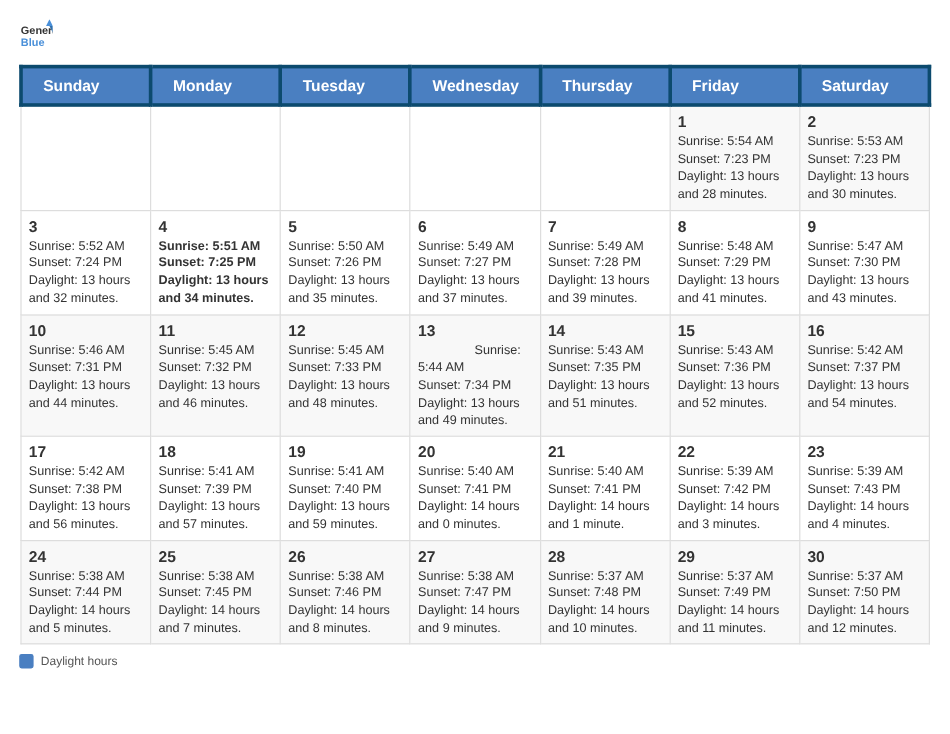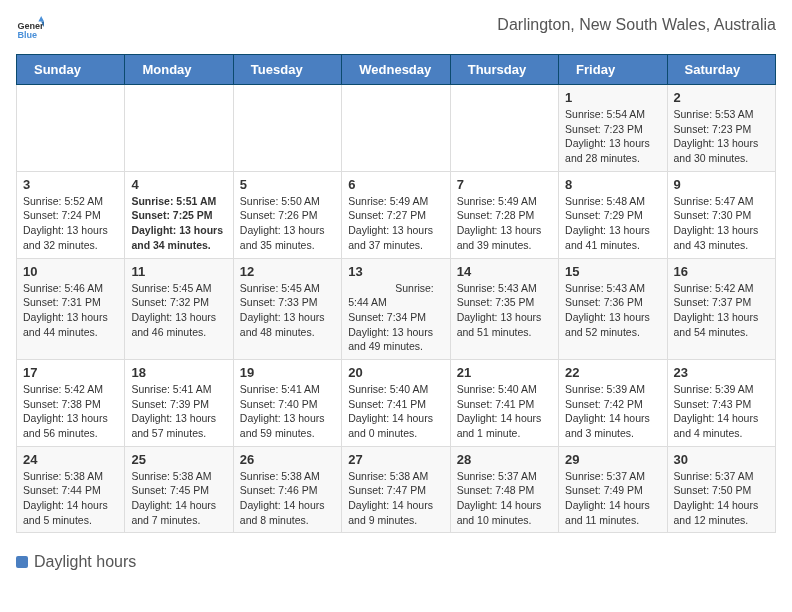--- a/index.html
+++ b/index.html
@@ -44,21 +44,21 @@
     }
     thead tr {
       background-color: #4a7fc1;
     }
     thead th {
       color: #fff;
       font-size: 13px;
       font-weight: bold;
       padding: 7px 17px;
       text-align: left;
-      border: 1px solid #0c4a6e;
+      border: 3px solid #0c4a6e;
       margin-left: 11px;
     }
     tbody tr {
       vertical-align: top;
     }
     tbody td {
       border: 1px solid #ddd;
       padding: 5px 6px;
       font-size: 11px;
       color: #333;
@@ -76,22 +76,22 @@
     }
     .day-info {
       font-size: 10.5px;
       color: #333;
       line-height: 1.4;
     }
     .empty-cell {
       background: #fff !important;
     }
     .footer-note {
-      margin-top: 20px;
-      font-size: 16px;
+      margin-top: 8px;
+      font-size: 10px;
       color: #555;
       display: flex;
       align-items: center;
       gap: 6px;
     }
     .footer-dot {
       width: 12px;
       height: 12px;
       background: #4a7fc1;
       display: inline-block;
@@ -104,21 +104,20 @@
 <div class="header-area">
   <div class="logo">
     <svg class="logo-icon" viewBox="0 0 40 40">
       <text x="2" y="18" font-size="13" font-weight="bold" fill="#333">General</text>
       <text x="2" y="32" font-size="13" font-weight="bold" fill="#4a90d9">Blue</text>
       <polygon points="32,8 40,8 36,0" fill="#4a90d9"></polygon>
       <polygon points="36,8 40,16 40,8" fill="#2e6fad"></polygon>
     </svg>
   </div>
   <div class="title-area">
-    <div class="location-subtitle">Darlington, New South Wales, Australia</div>
   </div>
 </div>
 
 <table>
   <thead>
     <tr>
     <th>Sunday</th>
         <th>Monday</th>
         <th>Tuesday</th>
         <th>Wednesday</th>

